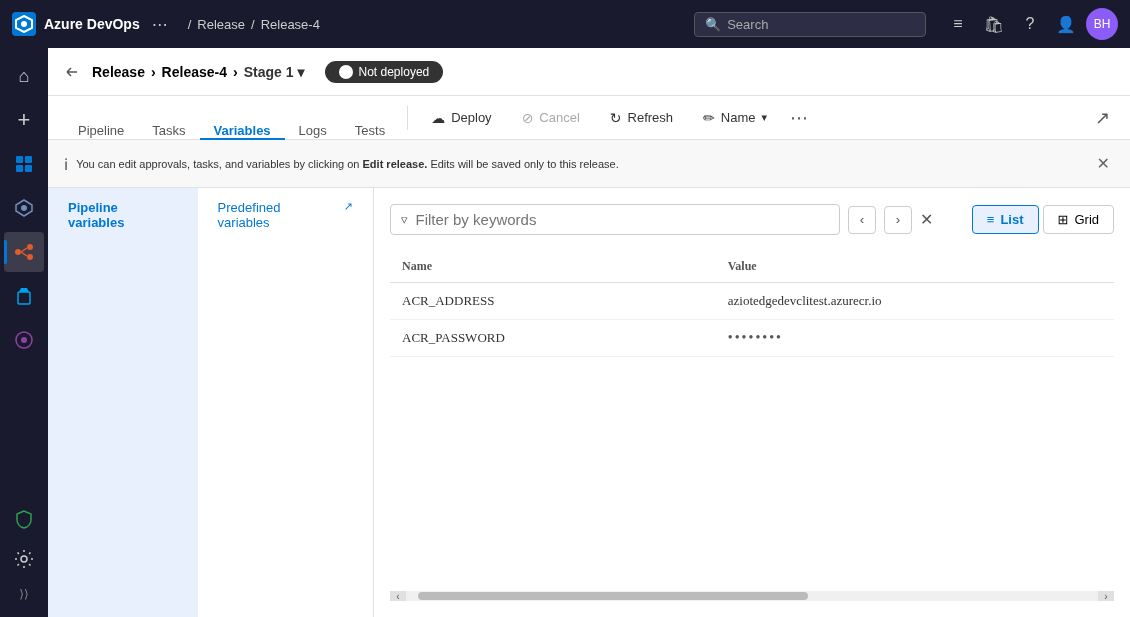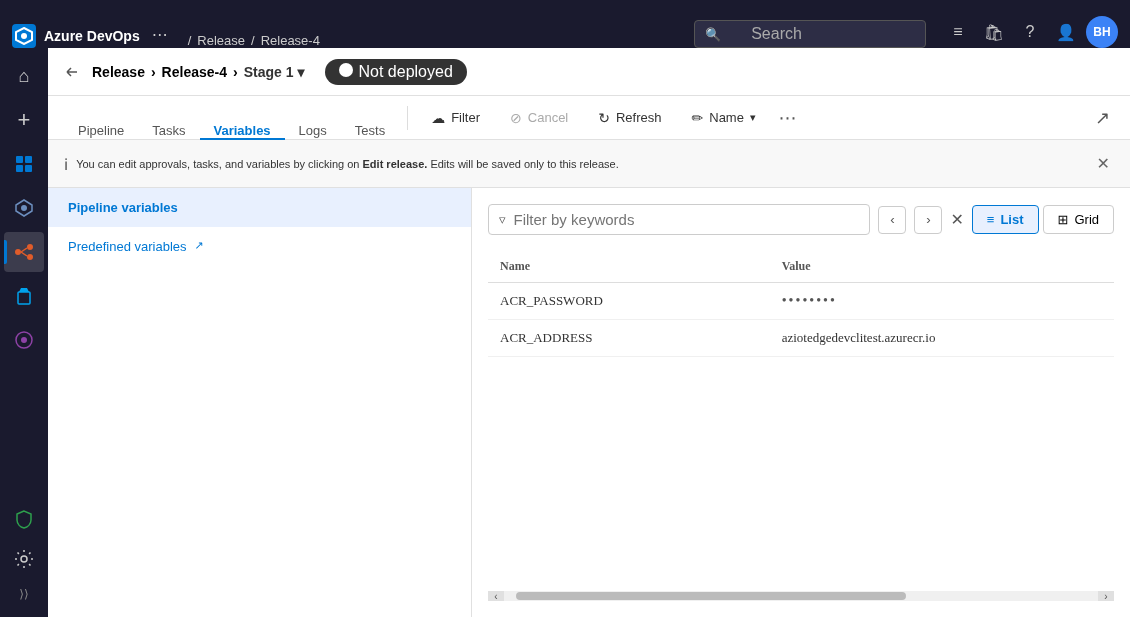--- a/index.html
+++ b/index.html
@@ -1,38 +1,38 @@
 <!DOCTYPE html>
 <html><head>
   <meta charset="utf-8">
   <style>
     * { box-sizing: border-box; margin: 0; padding: 0; }
     body { font-family: 'Segoe UI', sans-serif; font-size: 13px; background: #fff; width: 1130px; height: 617px; overflow: hidden; display: flex; flex-direction: column; }
 
     
     .top-nav {
-      display: flex; align-items: flex-end; height: 48px;
+      display: flex; align-items: center; height: 48px;
       background: #1a1a2e; padding: 0 12px; gap: 8px; flex-shrink: 0;
     }
     .top-nav .logo { display: flex; align-items: center; gap: 8px; color: #fff; font-size: 14px; font-weight: 600; }
     .top-nav .logo-icon { width: 24px; height: 24px; background: #0078d4; border-radius: 4px; display: flex; align-items: center; justify-content: center; }
     .top-nav .logo-icon svg { width: 18px; height: 18px; fill: #fff; }
     .top-nav .breadcrumb { display: flex; align-items: center; gap: 6px; color: #ccc; font-size: 13px; margin-left: 8px; }
     .top-nav .breadcrumb a { color: #ccc; text-decoration: none; }
     .top-nav .ellipsis-btn { color: #ccc; background: none; border: none; cursor: pointer; font-size: 16px; padding: 4px; }
     .top-nav .search-box {
       margin-left: auto; display: flex; align-items: center;
       background: #2d2d45; border: 1px solid #555; border-radius: 4px;
       padding: 4px 10px; gap: 6px; width: 232px;
     }
-    .top-nav .search-box input { background: none; border: none; outline: none; color: #0ea5e9; font-size: 16px; width: 100%; margin-left: 24px; }
+    .top-nav .search-box input { background: none; border: none; outline: none; color: #0ea5e9; font-size: 13px; width: 100%; }
     .top-nav .search-box input::placeholder { color: #aaa; }
     .top-nav .nav-icons { display: flex; align-items: center; gap: 4px; margin-left: 8px; }
     .top-nav .nav-icon-btn { background: none; border: none; cursor: pointer; color: #ccc; width: 32px; height: 32px; display: flex; align-items: center; justify-content: center; border-radius: 4px; font-size: 16px; }
-    .avatar { width: 32px; height: 32px; border-radius: 50%; background: #3b82f6; color: #fff; display: flex; align-items: center; justify-content: center; font-size: 12px; font-weight: 700; cursor: pointer; }
+    .avatar { width: 32px; height: 32px; border-radius: 50%; background: #8b5cf6; color: #fff; display: flex; align-items: center; justify-content: center; font-size: 12px; font-weight: 400; cursor: pointer; }
 
     
     .main-layout { display: flex; flex: 1; overflow: hidden; }
 
     
     .sidebar {
       width: 48px; background: #1a1a2e; display: flex; flex-direction: column;
       align-items: center; padding: 8px 0; gap: 4px; flex-shrink: 0;
     }
     .sidebar-icon { width: 40px; height: 40px; display: flex; align-items: center; justify-content: center; border-radius: 4px; cursor: pointer; color: #ccc; font-size: 18px; position: relative; }
@@ -47,21 +47,21 @@
     
     .release-header {
       display: flex; align-items: center; height: 48px; padding: 0 16px;
       border-bottom: 1px solid #e0e0e0; gap: 12px; flex-shrink: 0;
     }
     .release-header .back-btn { background: none; border: none; cursor: pointer; color: #666; font-size: 16px; display: flex; align-items: center; }
     .release-header .breadcrumb { display: flex; align-items: center; gap: 6px; font-size: 14px; font-weight: 600; }
     .release-header .stage-btn { display: flex; align-items: center; gap: 4px; background: none; border: none; cursor: pointer; font-size: 14px; font-weight: 600; color: #333; }
     .release-header .not-deployed-badge {
       background: #333; color: #fff; border-radius: 14px; padding: 4px 14px;
-      font-size: 16px; font-weight: 500; display: flex; align-items: flex-start; gap: 6px; margin-left: 8px;
+      font-size: 12px; font-weight: 500; display: flex; align-items: flex-start; gap: 6px; margin-left: 8px;
     }
     .not-deployed-badge .toggle-dot { width: 14px; height: 14px; background: #fff; border-radius: 50%; }
 
     
     .tab-bar {
       display: flex; align-items: center; height: 44px; padding: 0 16px;
       border-bottom: 1px solid #e0e0e0; gap: 0; flex-shrink: 0;
     }
     .tab-btn {
       padding: 0 14px; height: 44px; background: none; border: none; cursor: pointer;
@@ -89,22 +89,22 @@
     .info-bar .info-icon { color: #555; font-size: 16px; flex-shrink: 0; }
     .info-bar .info-text { font-size: 11px; color: #333; flex: 1; }
     .info-bar .info-text strong { font-weight: 600; }
     .info-bar .close-btn { background: none; border: none; cursor: pointer; color: #666; font-size: 16px; padding: 4px; }
 
     
     .variables-layout { display: flex; flex: 1; overflow: hidden; }
 
     
     .left-pane {
-      width: 424px; border-right: 1px solid #e0e0e0; display: flex;
-      flex-direction: column; flex-shrink: 0; overflow-y: auto;
+      width: 326px; border-right: 1px solid #e0e0e0; display: flex;
+      flex-direction: row; flex-shrink: 0; overflow-y: auto;
     }
     .left-pane-item {
       padding: 12px 20px; cursor: pointer; font-size: 13px; color: #333;
     }
     .left-pane-item.active { background: #e8f0fe; color: #0078d4; font-weight: 600; }
     .left-pane-item.link { color: #0078d4; display: flex; align-items: flex-start; gap: 8px; }
 
     
     .right-pane { flex: 1; display: flex; flex-direction: column; overflow: hidden; padding: 16px; }
 
@@ -275,21 +275,21 @@
       </button>
       <button class="tab-btn">
         <span>Logs</span>
       </button>
       <button class="tab-btn">
         <span>Tests</span>
       </button>
       <div class="tab-divider"></div>
       <button class="action-btn">
         <span class="btn-icon">☁</span>
-        <span>Filter</span>
+        <span>Deploy</span>
       </button>
       <button class="action-btn disabled">
         <span class="btn-icon">⊘</span>
         <span>Cancel</span>
       </button>
       <button class="action-btn">
         <span class="btn-icon">↻</span>
         <span>Refresh</span>
       </button>
       <button class="action-btn edit-btn">
@@ -344,26 +344,26 @@
         <div class="table-scroll-wrap">
           <table class="var-table">
             <thead>
               <tr>
                 <th style="width:45%;">Name</th>
                 <th>Value</th>
               </tr>
             </thead>
             <tbody>
               <tr>
+                <td>ACR_ADDRESS</td>
+                <td>aziotedgedevclitest.azurecr.io</td>
+              </tr>
+              <tr>
                 <td>ACR_PASSWORD</td>
                 <td><span class="password-dots">••••••••</span></td>
-              </tr>
-              <tr>
-                <td>ACR_ADDRESS</td>
-                <td>aziotedgedevclitest.azurecr.io</td>
               </tr>
             </tbody>
           </table>
 
           <div class="scrollbar-track">
             <div class="scrollbar-arrow">‹</div>
             <div class="scrollbar-thumb"></div>
             <div style="flex:1;"></div>
             <div class="scrollbar-arrow">›</div>
           </div>

